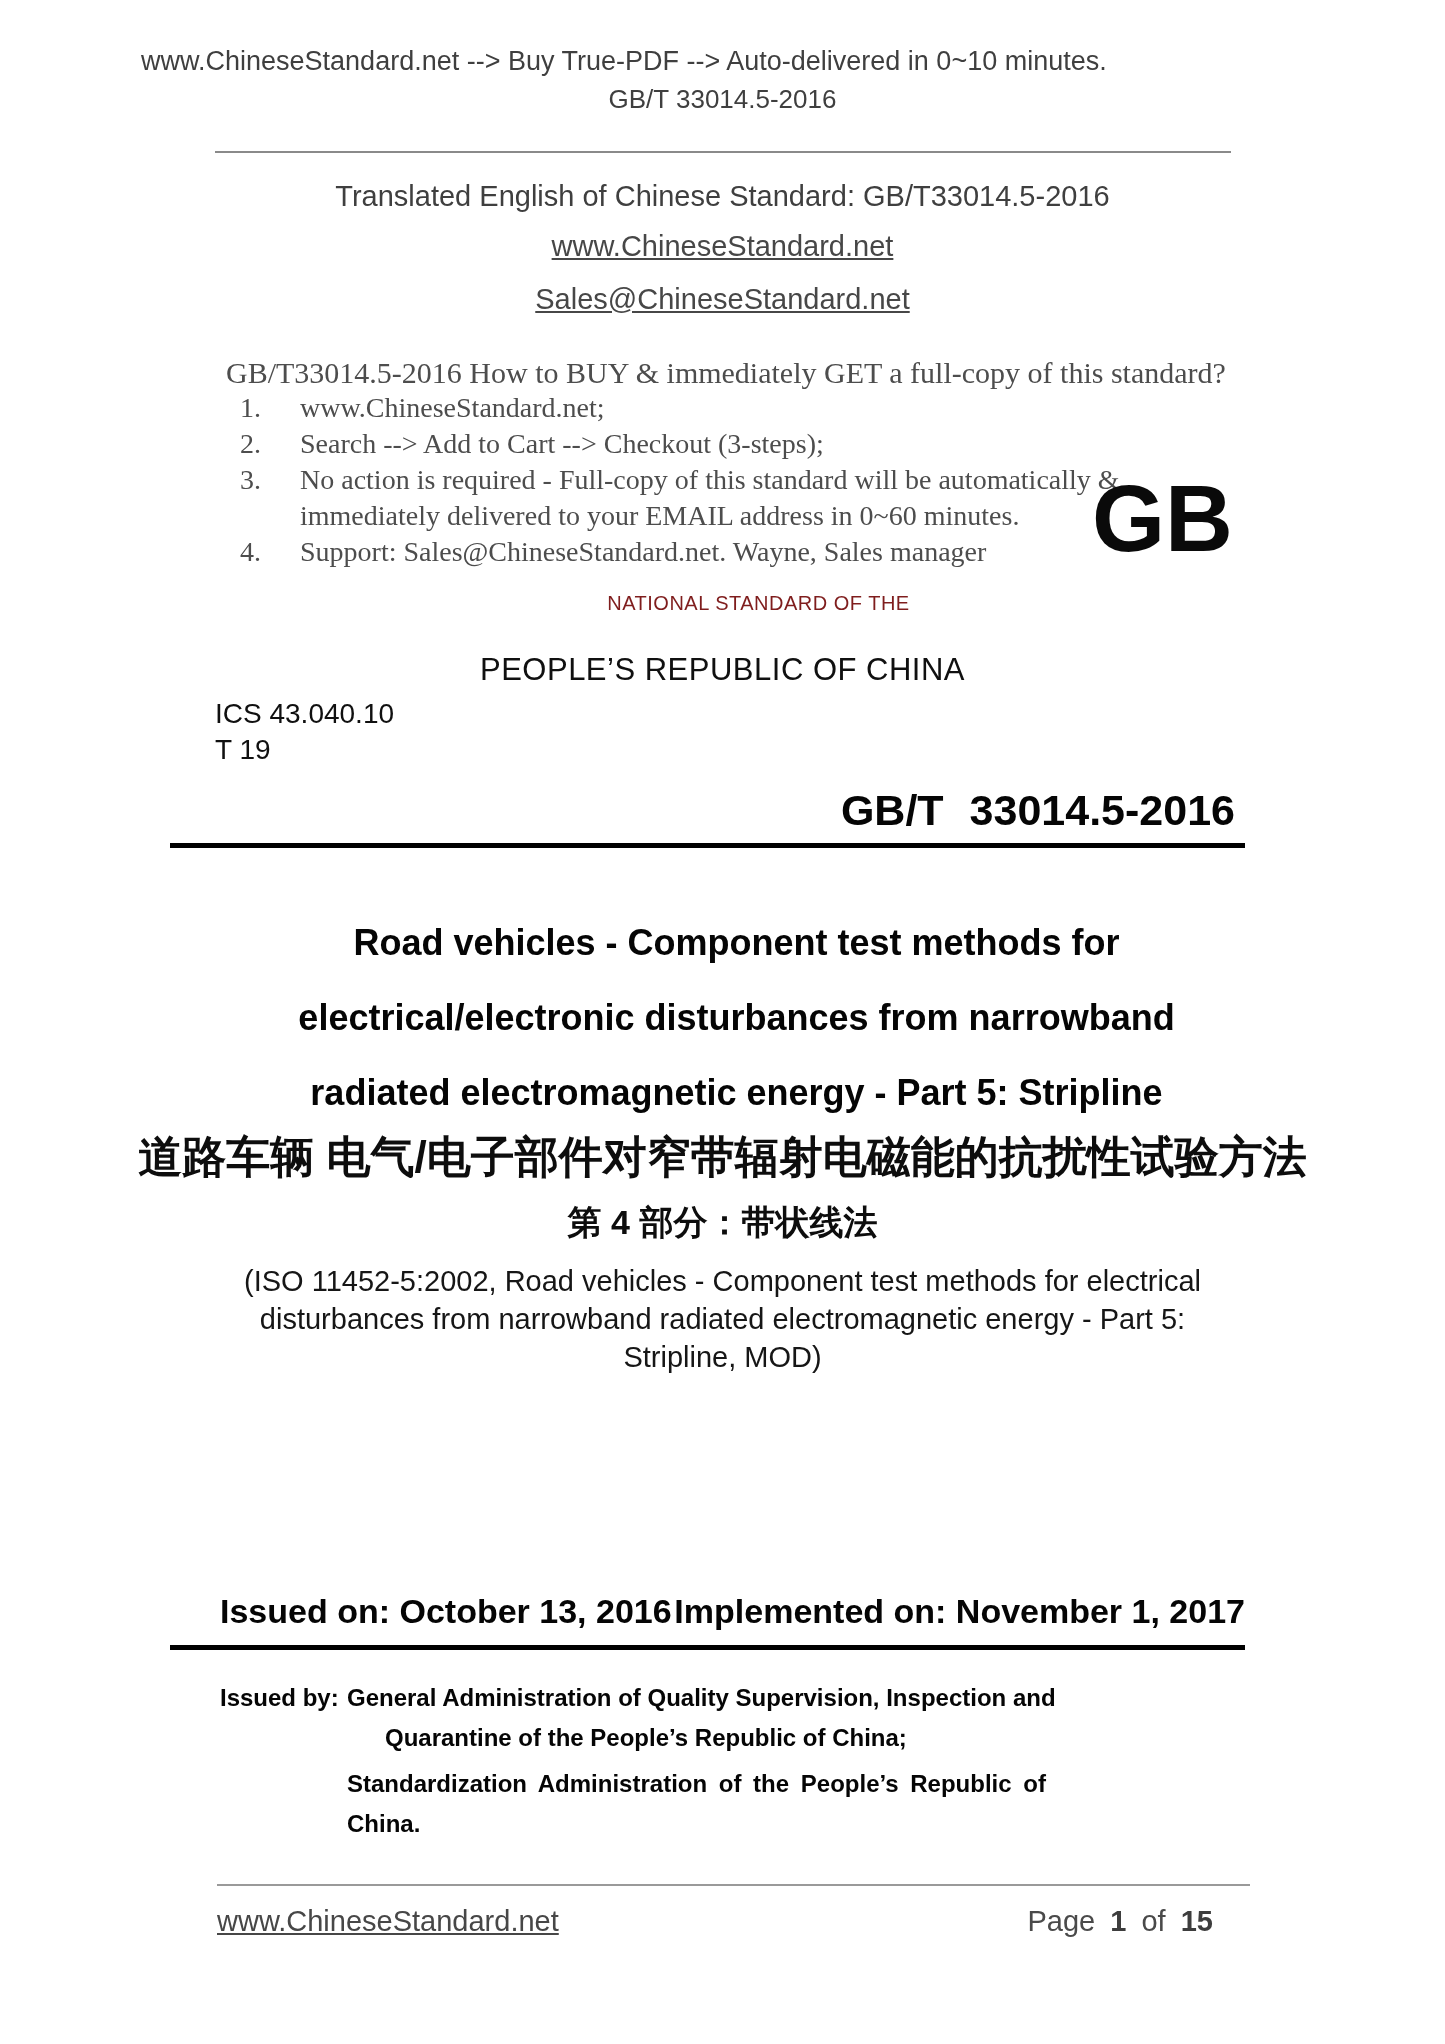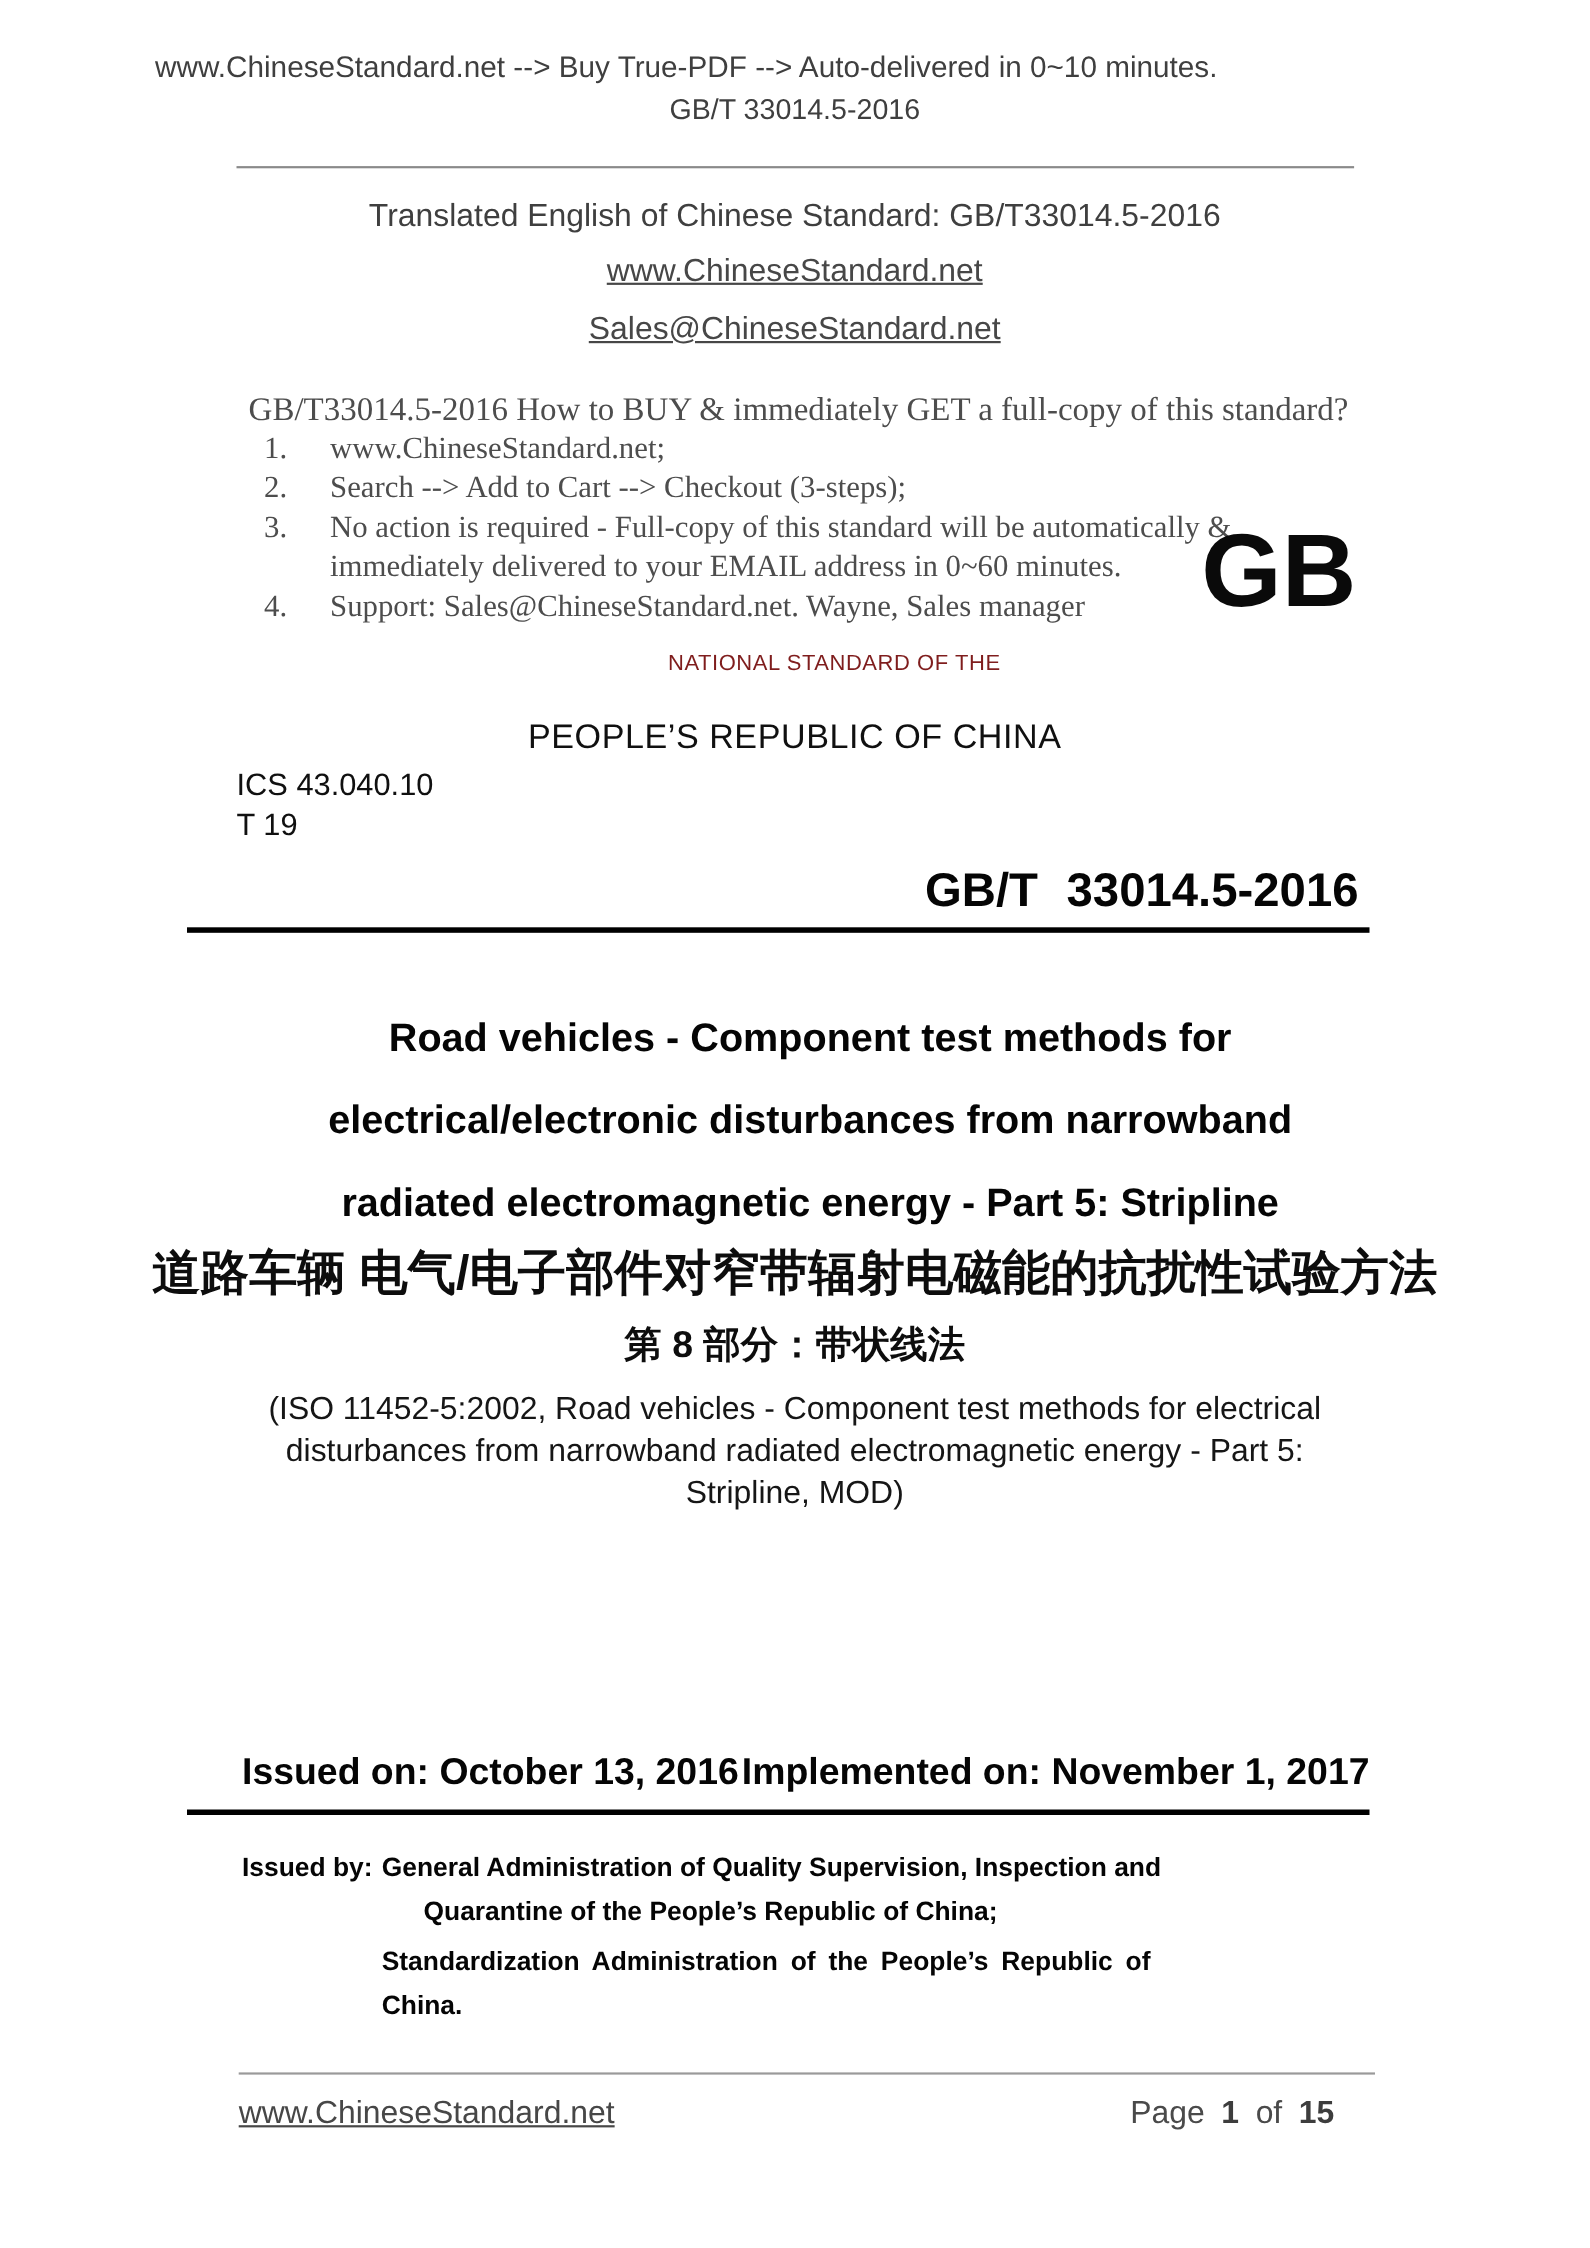--- a/index.html
+++ b/index.html
@@ -135,21 +135,21 @@
 
   <div class="abs rule-thick-1"></div>
 
   <div class="abs centered doc-title">
     <div>Road vehicles - Component test methods for</div>
     <div>electrical/electronic disturbances from narrowband</div>
     <div>radiated electromagnetic energy - Part 5: Stripline</div>
   </div>
 
   <div class="abs centered title-cn-1">道路车辆 电气/电子部件对窄带辐射电磁能的抗扰性试验方法</div>
-  <div class="abs centered title-cn-2">第 8 部分：带状线法</div>
+  <div class="abs centered title-cn-2">第 4 部分：带状线法</div>
 
   <div class="abs centered iso-note">
     <div>(ISO 11452-5:2002, Road vehicles - Component test methods for electrical</div>
     <div>disturbances from narrowband radiated electromagnetic energy - Part 5:</div>
     <div>Stripline, MOD)</div>
   </div>
 
   <div class="abs dates-row">
     <span>Issued on: October 13, 2016</span>
     <span>Implemented on: November 1, 2017</span>

